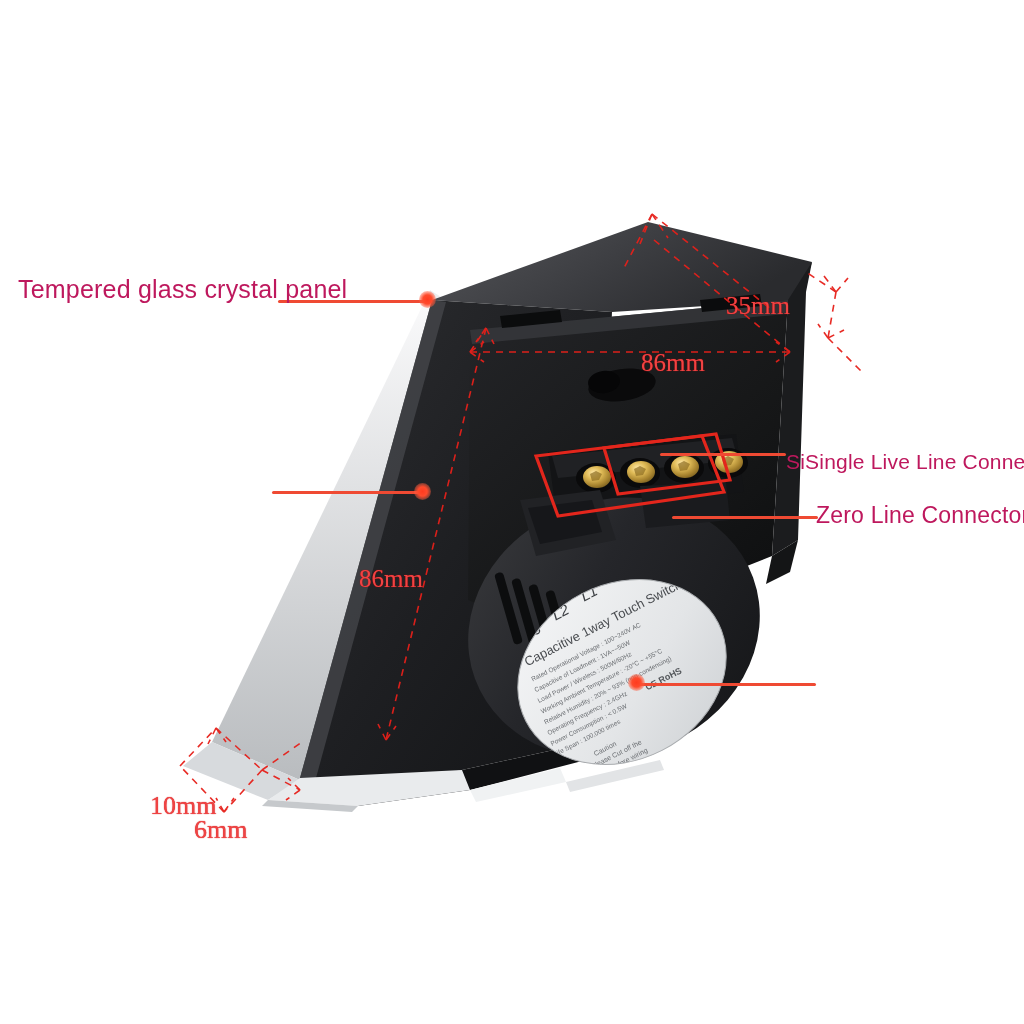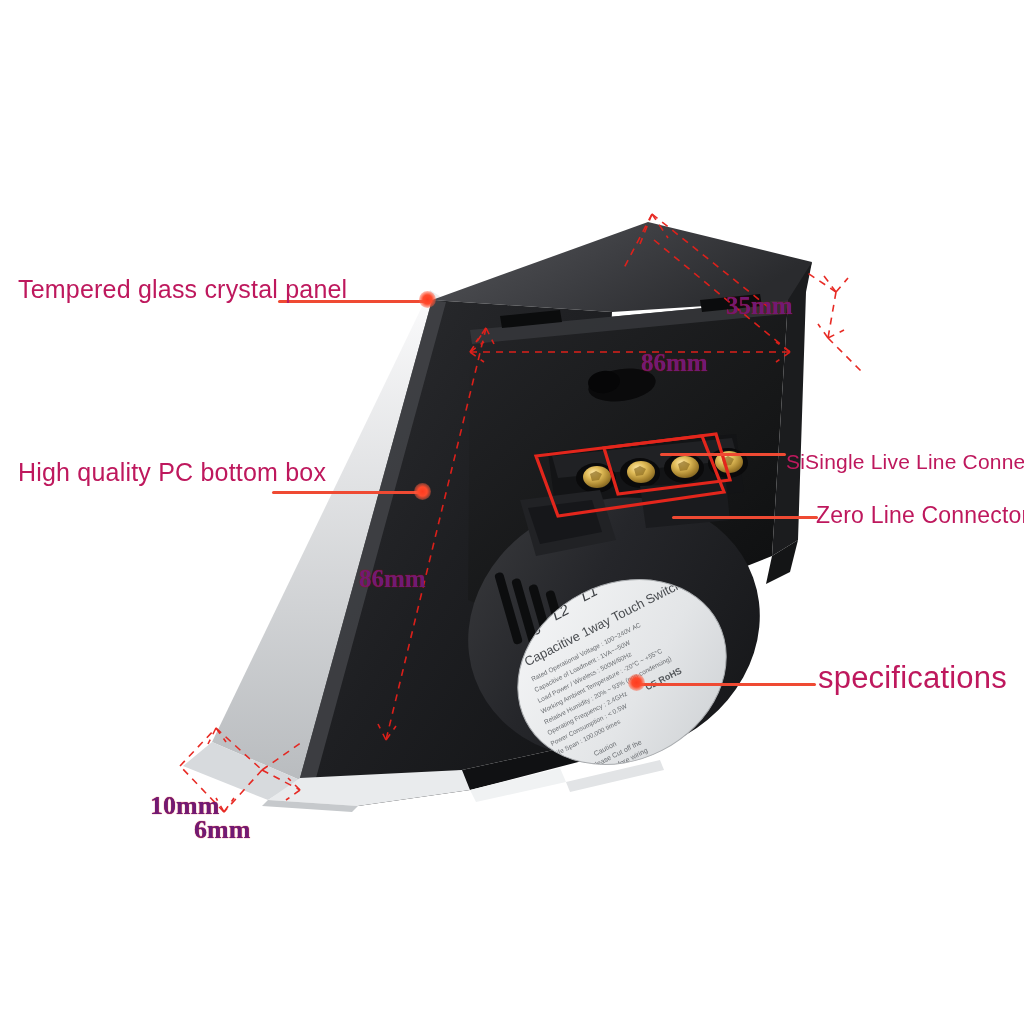--- a/index.html
+++ b/index.html
@@ -58,23 +58,23 @@
                 rgba(255,120,95,0.12) 85%,
                 rgba(255,140,120,0) 100%);
   }
   .dot-tempered { left: 419px; top: 291px; }
   .dot-pcbox    { left: 414px; top: 483px; }
   .dot-specs    { left: 628px; top: 674px; }
 
   
   .dim {
     position: absolute;
-    color: #701a75;
+    color: #ef4444;
     font-family: "Liberation Serif", serif;
-    font-weight: 700;
+    font-weight: 400;
     white-space: nowrap;
     text-shadow: 0 0 1px #c00;
   }
   .dim-35   { left: 726px; top: 292px; font-size: 25px; }
   .dim-86t  { left: 641px; top: 349px; font-size: 25px; }
   .dim-86l  { left: 359px; top: 565px; font-size: 25px; }
   .dim-10   { left: 150px; top: 775px; font-size: 26px; margin-top: 16px; }
   .dim-6    { left: 194px; top: 775px; font-size: 26px; margin-top: 40px; }
 
   svg.overlay {
@@ -322,27 +322,25 @@
   <div class="dot dot-pcbox"></div>
 
   <div class="leader leader-single"></div>
   <div class="leader leader-zero"></div>
 
   <div class="leader leader-specs"></div>
   <div class="dot dot-specs"></div>
 
   <div class="callout-label lbl-tempered">Tempered glass crystal panel</div>
 
-  <div class="callout-label lbl-pcbox">High quality PC bottom box</div>
 
   <div class="callout-label lbl-single">SiSingle Live Line Connector</div>
 
   <div class="callout-label lbl-zero">Zero Line Connector</div>
 
-  <div class="callout-label lbl-specs">specifications</div>
 
   <div class="dim dim-35">35mm</div>
 
   <div class="dim dim-86t">86mm</div>
 
   <div class="dim dim-86l">86mm</div>
 
   <div class="dim dim-10">10mm</div>
 
   <div class="dim dim-6">6mm</div>

